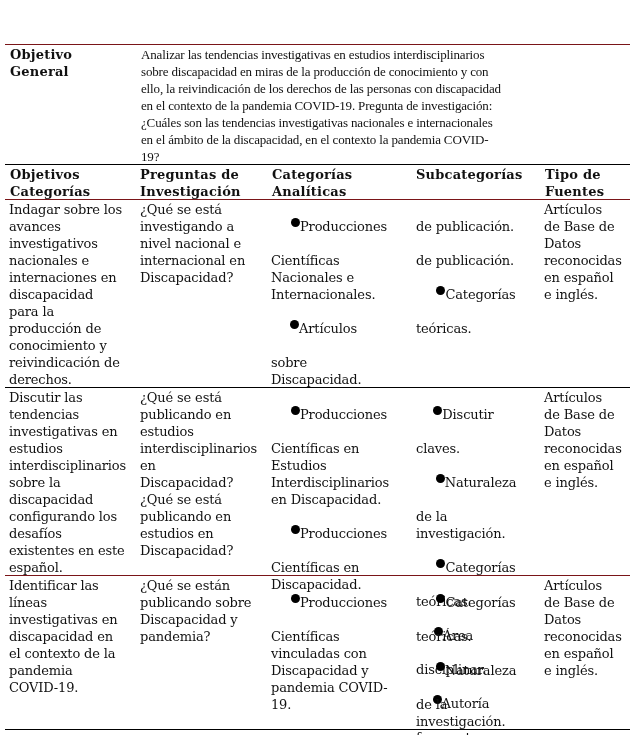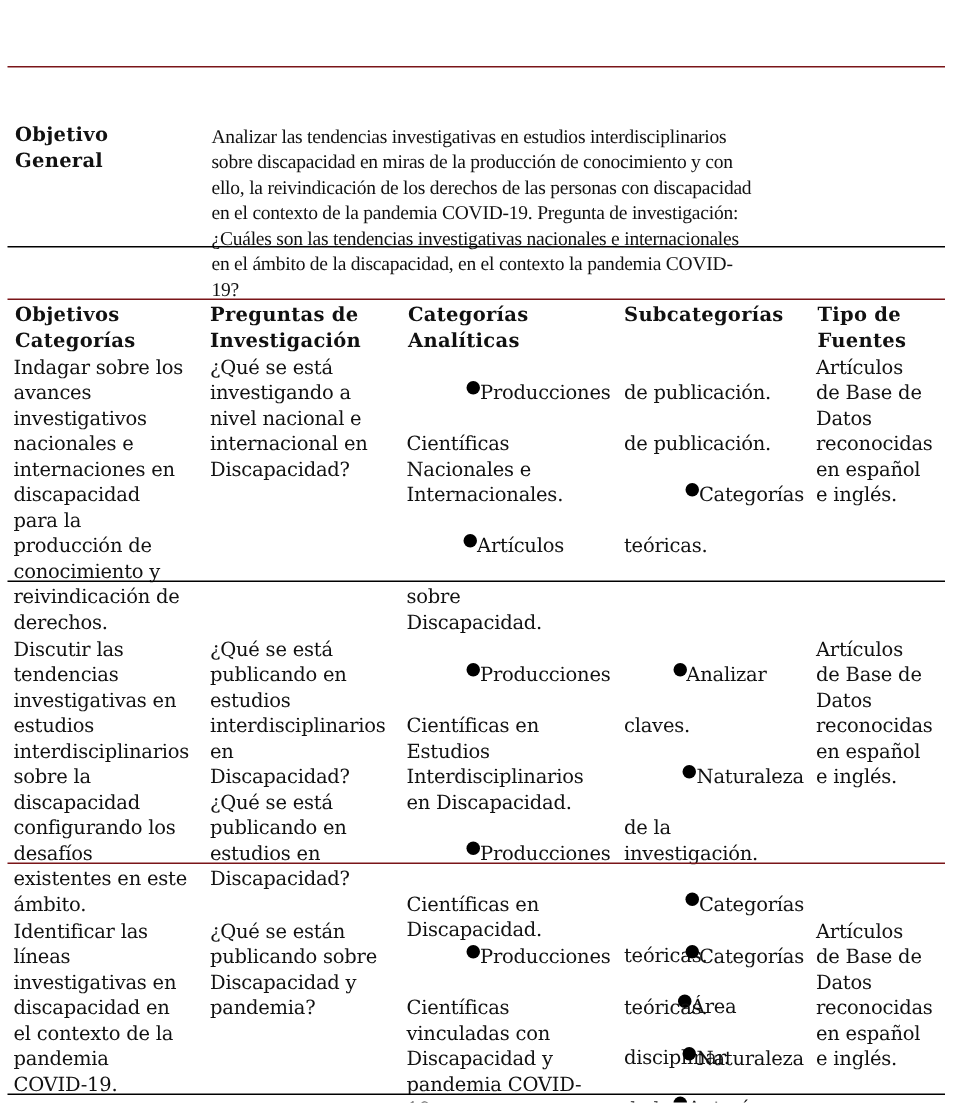--- a/index.html
+++ b/index.html
@@ -4,23 +4,23 @@
 <style>
   html, body { margin: 0; padding: 0; background: #ffffff; }
   body { width: 635px; height: 735px; position: relative; overflow: hidden;
          font-family: "DejaVu Serif", "Liberation Serif", serif; color: #111; }
   .doc { position: absolute; left: 5px; top: 44px; width: 625px; }
   .line { position: absolute; left: 0; width: 625px; height: 0; }
   .line.red { border-top: 1.5px solid #7a1518; }
   .line.black { border-top: 1.5px solid #000; }
   .txt { font-size: 13px; line-height: 17px; letter-spacing: -0.15px; }
   .bold { font-weight: bold; font-size: 13px; line-height: 17px; letter-spacing: 0.2px; }
-  .cell { position: absolute; white-space: pre-line; margin-top: 36px; }
+  .cell { position: absolute; white-space: pre-line; }
   .bullet { display: inline-block; width: 9px; height: 9px; border-radius: 50%; background: #000; vertical-align: 0px; margin-right: 0; }
-  .bline { display: flex; justify-content: flex-end; }
+  .bline { display: flex; justify-content: center; }
 </style>
 </head>
 <body>
 
 <div class="doc">
   <div class="line red" style="top:0px"></div>
 
   <div class="cell bold" style="left:5px; top:2px; width:125px;">Objetivo
 General</div>
   <div class="cell txt" style="left:136px; top:2px; width:489px;font-family:Liberation Serif, serif;">Analizar las tendencias investigativas en estudios interdisciplinarios
@@ -91,21 +91,21 @@
     <div class="cell txt" style="left:4px; top:345px; width:128px;">Discutir las
 tendencias
 investigativas en
 estudios
 interdisciplinarios
  sobre la
 discapacidad
 configurando los
 desafíos
 existentes en este
-ámbito.</div>
+español.</div>
     <div class="cell txt" style="left:135px; top:345px; width:130px;">¿Qué se está
 publicando en
 estudios
 interdisciplinarios
  en
 Discapacidad?
 ¿Qué se está
 publicando en
 estudios en
 Discapacidad?</div>
@@ -113,21 +113,21 @@
       <div class="bline"><span class="bullet"></span><span>Producciones</span></div>
       <div style="white-space:pre-line"> Científicas en
 Estudios
 Interdisciplinarios
 en Discapacidad.</div>
       <div class="bline"><span class="bullet"></span><span>Producciones</span></div>
       <div style="white-space:pre-line"> Científicas en
 Discapacidad.</div>
     </div>
     <div class="cell txt" style="left:411px; top:345px; width:120px;">
-      <div class="bline" style="width:95px"><span class="bullet"></span><span>Analizar</span></div>
+      <div class="bline" style="width:95px"><span class="bullet"></span><span>Discutir</span></div>
       <div style="white-space:pre-line">claves.</div>
       <div class="bline"><span class="bullet"></span><span>Naturaleza</span></div>
       <div style="white-space:pre-line"> de la
 investigación.</div>
       <div class="bline"><span class="bullet"></span><span>Categorías</span></div>
       <div style="white-space:pre-line"> teóricas.</div>
       <div class="bline" style="width:75px"><span class="bullet"></span><span>Área</span></div>
       <div style="white-space:pre-line">disciplinar.</div>
       <div class="bline" style="width:90px"><span class="bullet"></span><span>Autoría</span></div>
       <div style="white-space:pre-line">frecuente.</div>

